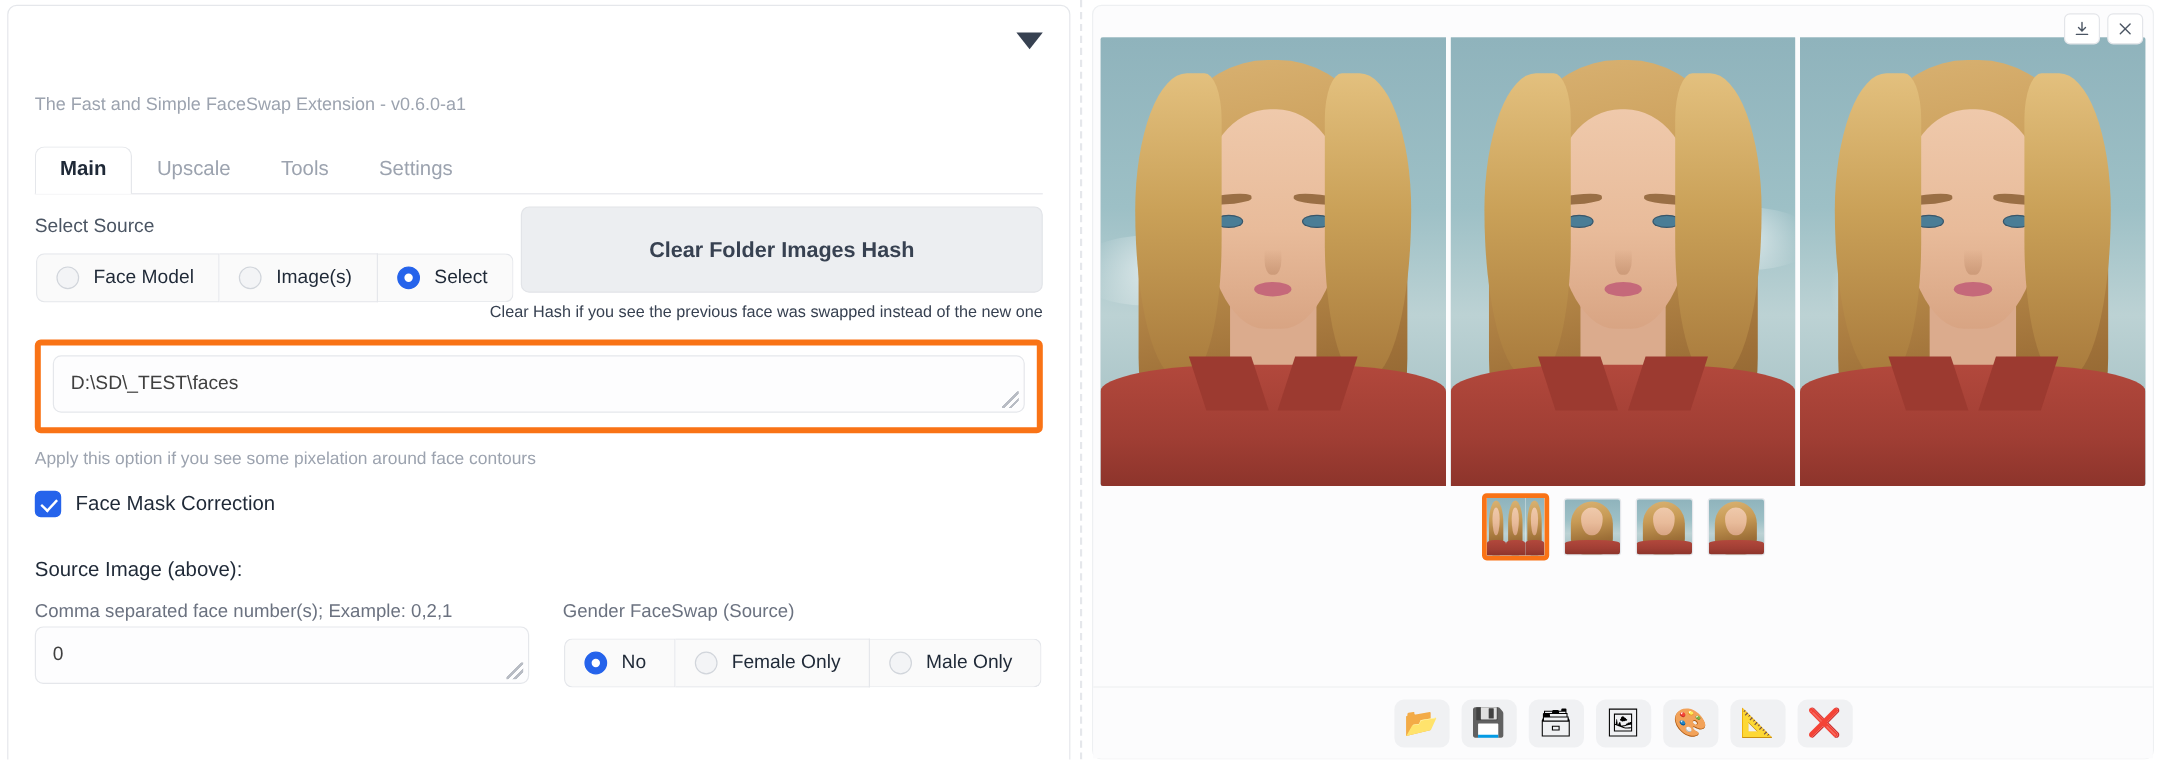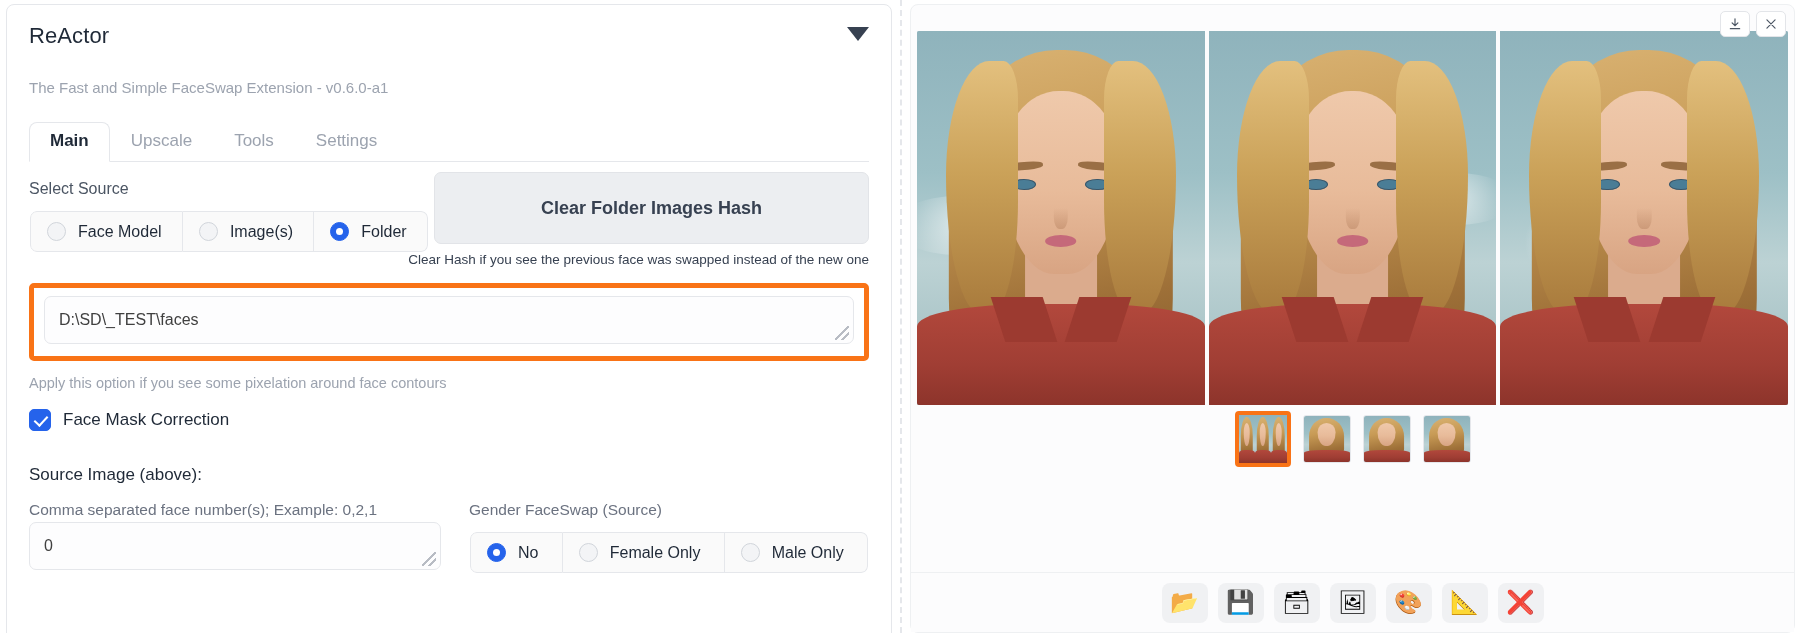--- a/index.html
+++ b/index.html
@@ -268,21 +268,20 @@
 </style>
 </head>
 <body>
 
 <div class="root">
 
   <div class="left-pane">
     <div class="accordion">
 
       <div class="acc-header">
-        <div class="acc-title">ReActor</div>
         <div class="acc-arrow"></div>
       </div>
 
       <div class="acc-body">
 
         <div class="subtitle">The Fast and Simple FaceSwap Extension - v0.6.0-a1</div>
 
 
         <div class="tabs">
           <div class="tab active">Main</div>
@@ -299,21 +298,21 @@
             <div class="radio-item">
               <span class="rb"></span>
               <span>Face Model</span>
             </div>
             <div class="radio-item">
               <span class="rb"></span>
               <span>Image(s)</span>
             </div>
             <div class="radio-item">
               <span class="rb on"></span>
-              <span>Folder</span>
+              <span>Select</span>
             </div>
           </div>
 
           <div class="hash-btn">Clear Folder Images Hash</div>
           <div class="hash-hint">Clear Hash if you see the previous face was swapped instead of the new one</div>
 
           <div class="hl-box">
             <div class="txt-input" placeholder="">D:\SD\_TEST\faces<span class="resizer"></span></div>
           </div>
 

